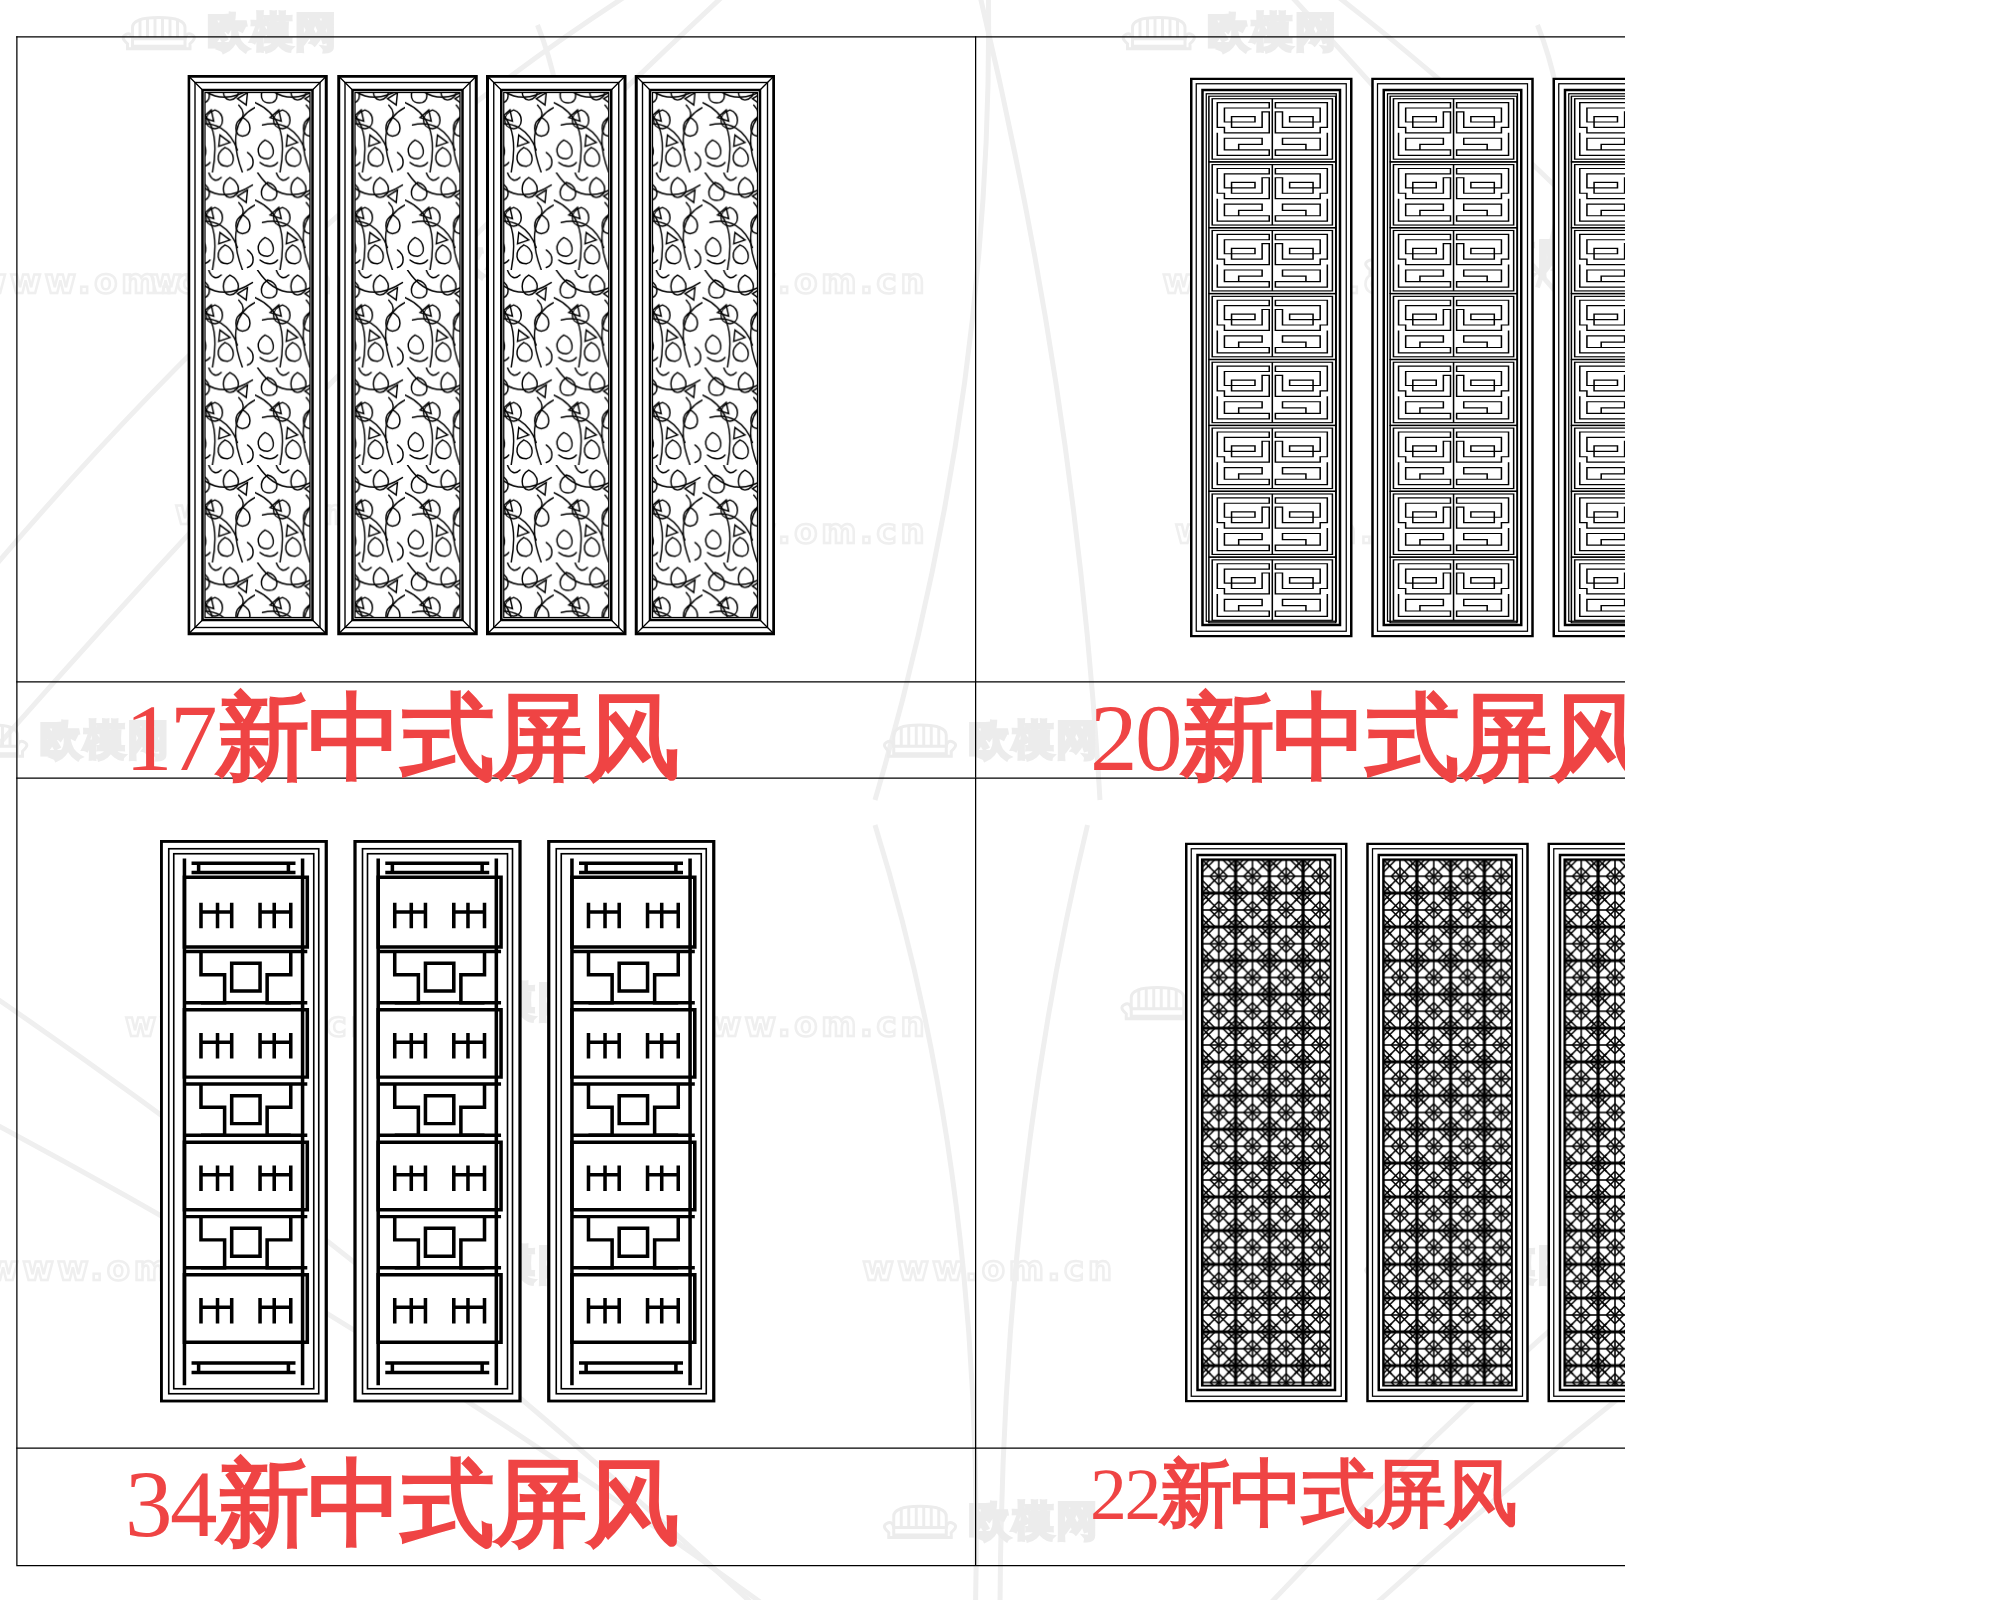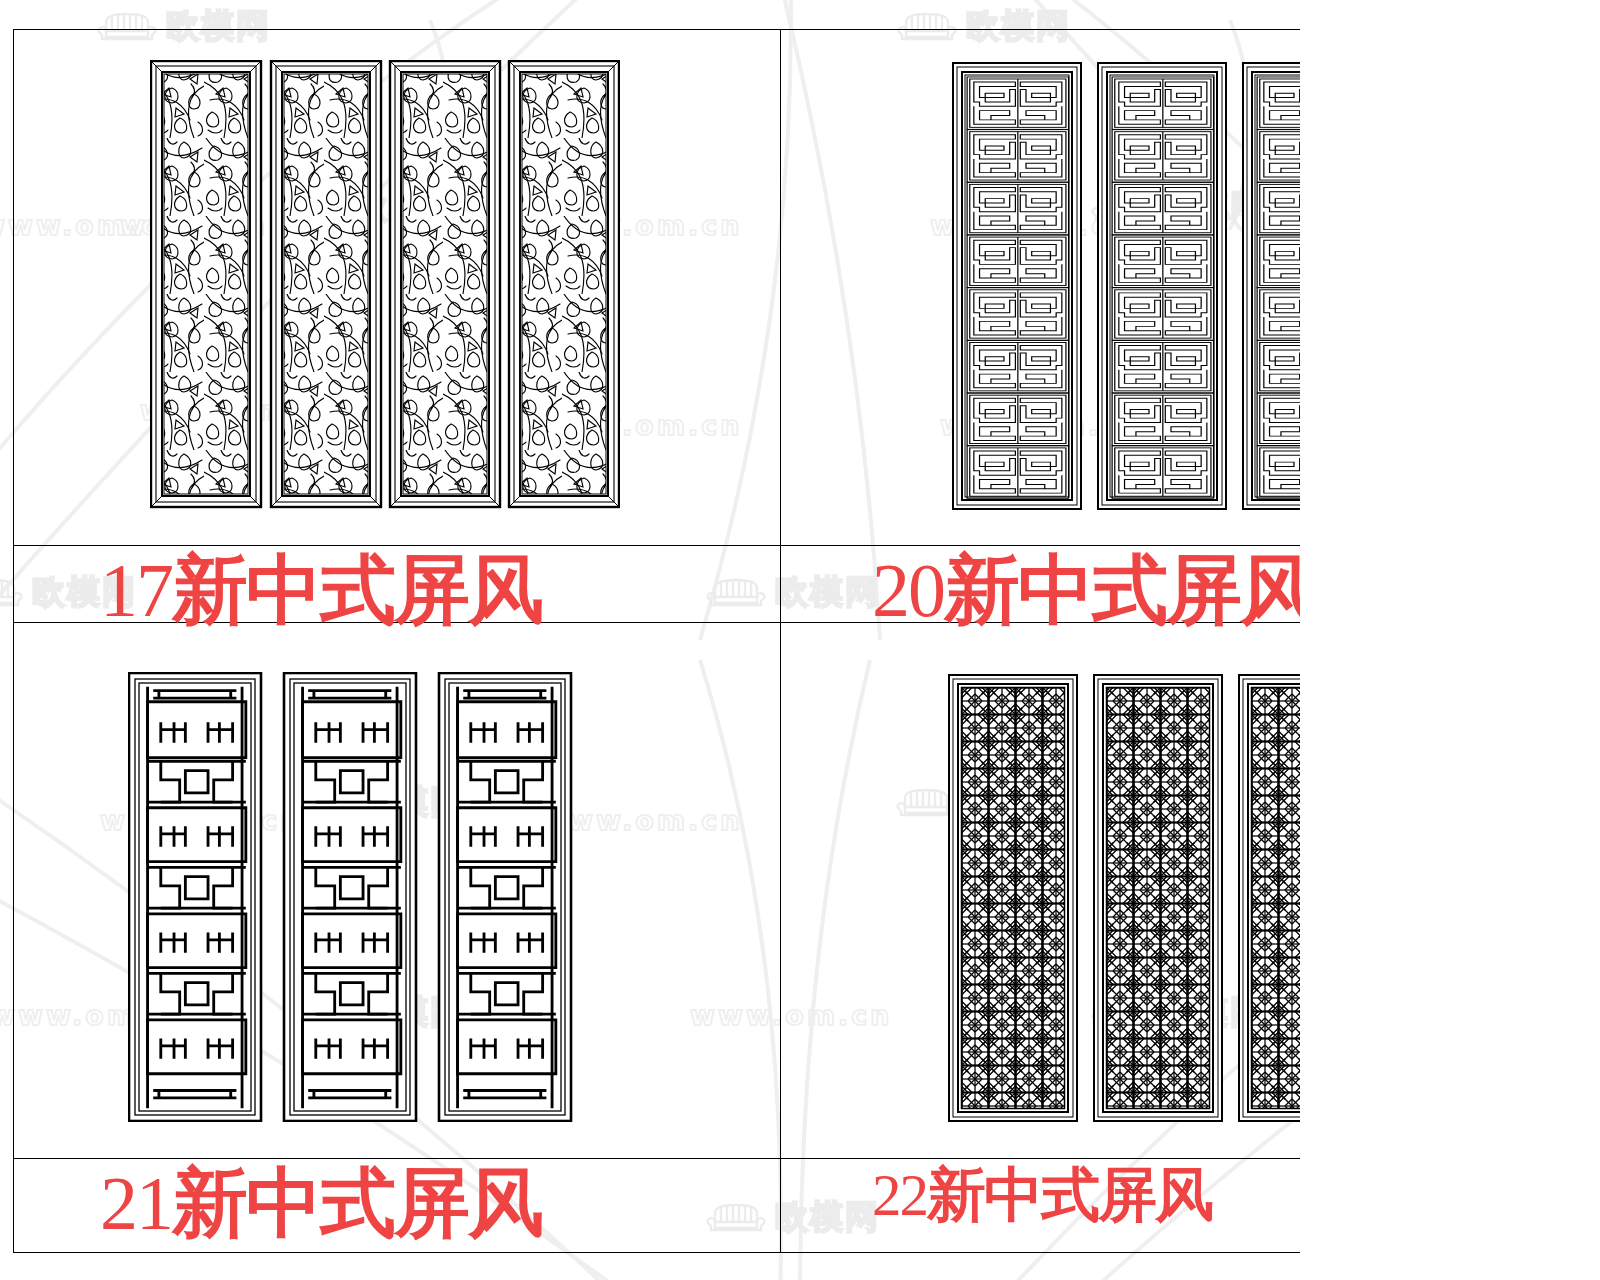--- a/index.html
+++ b/index.html
@@ -652,21 +652,21 @@
 
   <div class="qlabel" style="left:100px;top:552px;font-size:76px;letter-spacing:-2px;">
     <span class="num">17</span><span>新中式屏风</span>
   </div>
 
   <div class="qlabel" style="left:872px;top:552px;font-size:76px;letter-spacing:-2px;">
     <span class="num">20</span><span>新中式屏风</span>
   </div>
 
   <div class="qlabel" style="left:100px;top:1165px;font-size:76px;letter-spacing:-2px;">
-    <span class="num">21</span><span>新中式屏风</span>
+    <span class="num">34</span><span>新中式屏风</span>
   </div>
 
   <div class="qlabel" style="left:872px;top:1165px;font-size:59px;letter-spacing:-2px;text-align:center;">
     <span class="num">22</span><span>新中式屏风</span>
   </div>
 
   <div class="wm-layer over">
     <div style="position:absolute;left:1310px;top:1128px;font-family:'DejaVu Sans',sans-serif;font-size:46px;font-weight:bold;color:#4d4d4d;letter-spacing:1px;white-space:nowrap;">欧模网</div>
     <div style="position:absolute;left:1345px;top:1186px;font-family:'DejaVu Sans',sans-serif;font-size:38px;font-weight:normal;color:#4c1d95;letter-spacing:0px;white-space:nowrap;">ID:3002296</div>
   </div>

